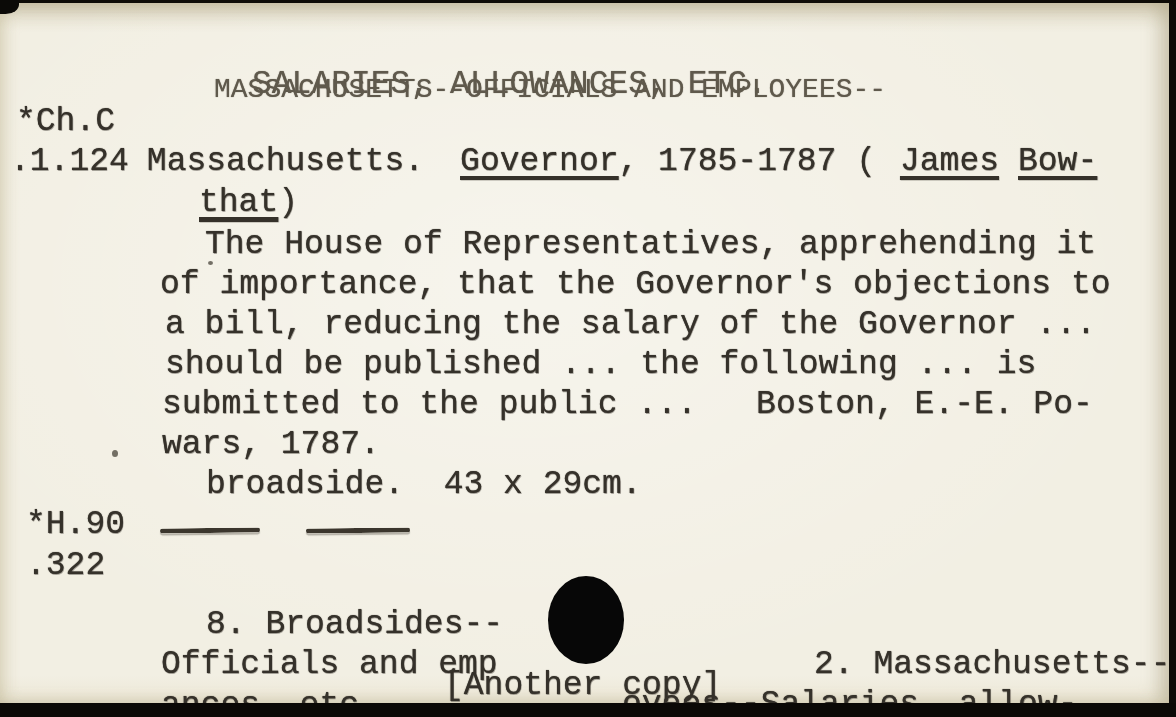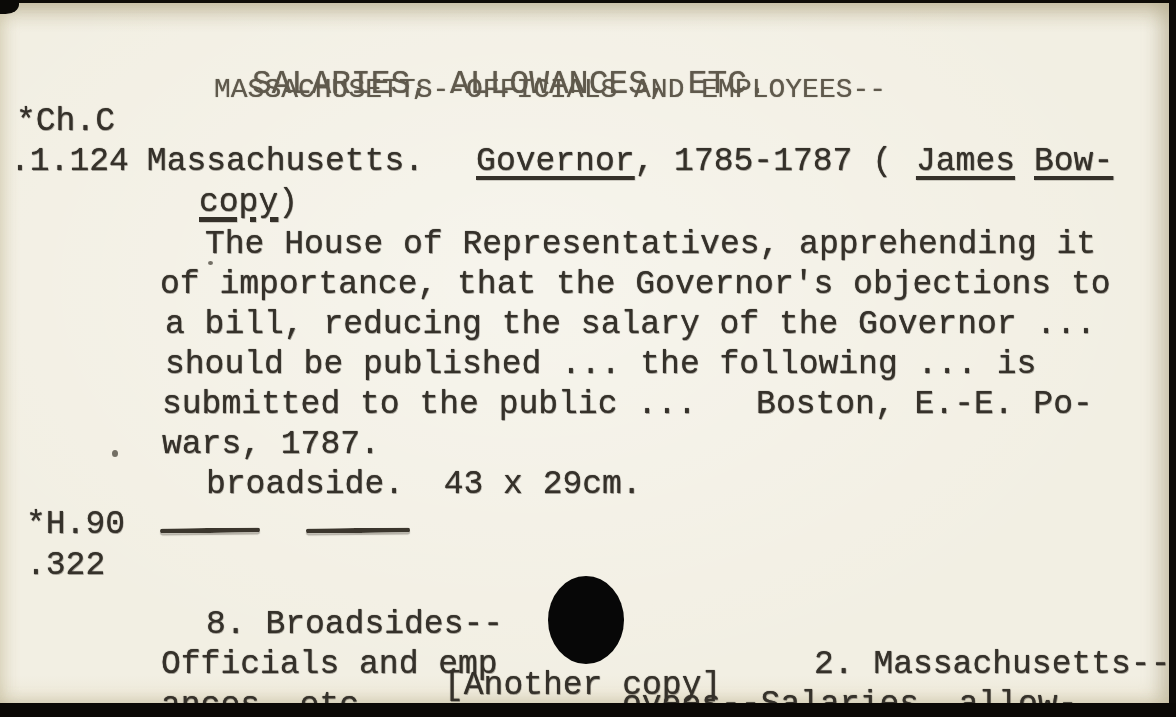--- a/index.html
+++ b/index.html
@@ -65,25 +65,25 @@
     <div class="line hdr hdr1" style="top:27px">
       <span class="seg" style="left:214px">MASSACHUSETTS--OFFICIALS AND EMPLOYEES--</span>
     </div>
 
     <div class="line" style="top:59px">
       <span class="seg" style="left:16px">*Ch.C</span>
       <span class="seg hdr" style="left:252px;top:3px">SALARIES, ALLOWANCES, ETC.</span>
     </div>
 
     <div class="line" style="top:99px">
-      <span class="inline-at" style="left:10px"><span>.1.124</span><span style="margin-left:18px">Massachusetts.</span><span class="u" style="margin-left:52px">Governor</span><span>, 1785-1787 (</span><span class="u">James</span><span class="u" style="margin-left:19px">Bow-</span></span>
+      <span class="inline-at" style="left:10px"><span>.1.124</span><span style="margin-left:18px">Massachusetts.</span><span class="u" style="margin-left:36px">Governor</span><span>, 1785-1787 (</span><span class="u">James</span><span class="u" style="margin-left:19px">Bow-</span></span>
     </div>
 
     <div class="line" style="top:140px">
-      <span class="inline-at" style="left:199px"><span class="u2">copy</span><span>)</span></span>
+      <span class="inline-at" style="left:199px"><span class="u2">that</span><span>)</span></span>
     </div>
 
     <div class="line" style="top:182px">
       <span class="seg" style="left:205px">The House of Representatives, apprehending it</span>
     </div>
     <div class="line" style="top:222px">
       <span class="seg" style="left:160px">of importance, that the Governor's objections to</span>
     </div>
     <div class="line" style="top:262px">
       <span class="seg" style="left:165px">a bill, reducing the salary of the Governor ...</span>

